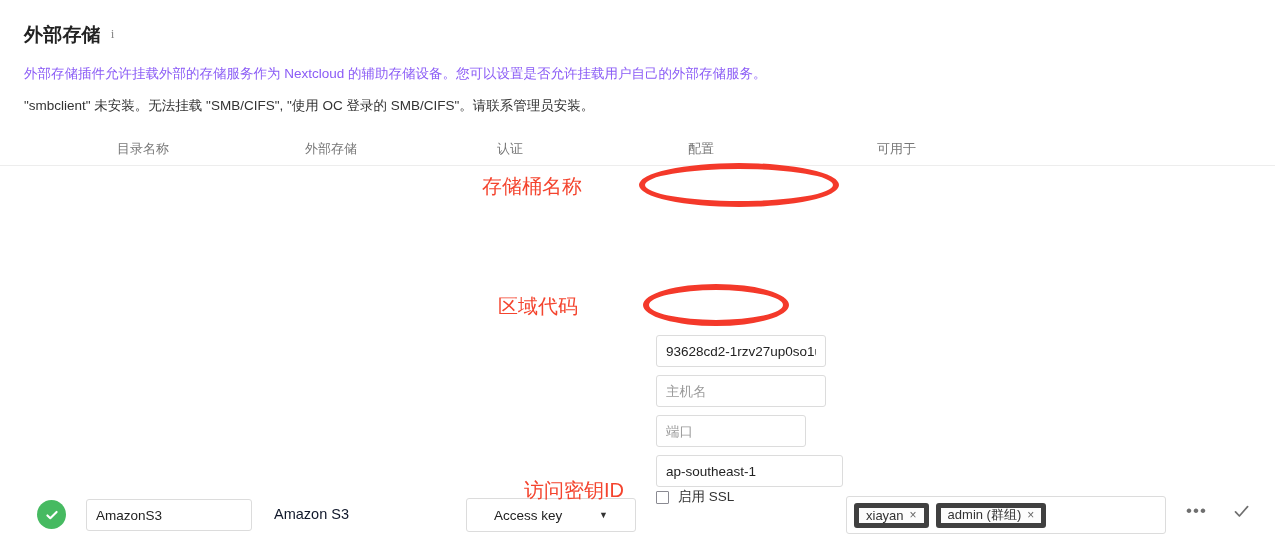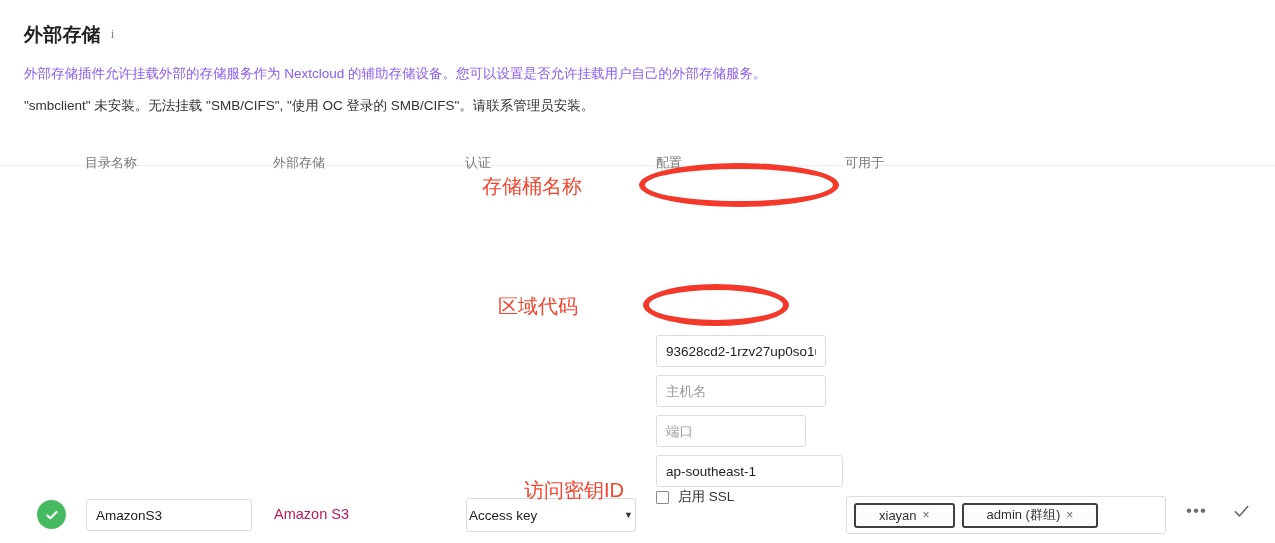--- a/index.html
+++ b/index.html
@@ -50,24 +50,25 @@
     top: 133px;
     width: 1275px;
   }
   .thead {
     position: relative;
     height: 33px;
     border-bottom: 1px solid #ededed;
   }
   .th {
     position: absolute;
-    top: 21px;
+    top: 7px;
     font-size: 13px;
     color: #777777;
     white-space: nowrap;
+    margin-left: 32px;
   }
   .th-dir    { left: 85px; }
   .th-backend{ left: 273px; }
   .th-auth   { left: 465px; }
   .th-config { left: 656px; }
   .th-avail  { left: 845px; }
 
   .tbody { position: relative; height: 404px; }
 
   
@@ -97,33 +98,33 @@
 
   .dir-name {
     position: absolute;
     left: 86px; top: 333px;
     width: 166px;
   }
   .backend-label {
     position: absolute;
     left: 274px; top: 340px;
     font-size: 14.5px;
-    color: #be185d;
+    color: #0f172a;
     white-space: nowrap;
   }
 
   .auth-select {
     position: absolute;
     left: 466px; top: 332px;
     width: 170px; height: 34px;
     border: 1px solid #dcdcdc;
     border-radius: 3px;
     background: #ffffff;
     display: flex; align-items: center;
-    padding: 0 2px;
+    padding: 0 27px;
     font-size: 13.5px;
     color: #222222;
     cursor: pointer;
   }
   .auth-select .caret {
     margin-left: auto;
     font-size: 9px;
     color: #333333;
     line-height: 1;
   }
@@ -164,27 +165,27 @@
     background: #ffffff;
     display: flex;
     align-items: center;
     gap: 7px;
     padding: 0 7px;
   }
   .tag {
     display: inline-flex;
     align-items: center;
     gap: 6px;
-    border: 2px solid #404040;
+    border: 5px solid #404040;
     border-radius: 3px;
     background: #fcfcfc;
     font-size: 13px;
     color: #333333;
     height: 25px;
-    padding: 0 23px;
+    padding: 0 7px;
     white-space: nowrap;
   }
   .tag .x { color: #666666; font-size: 12px; cursor: pointer; }
 
   .dots-btn {
     position: absolute;
     left: 1186px; top: 340px;
     font-size: 17px;
     color: #6f6f6f;
     letter-spacing: 1px;

